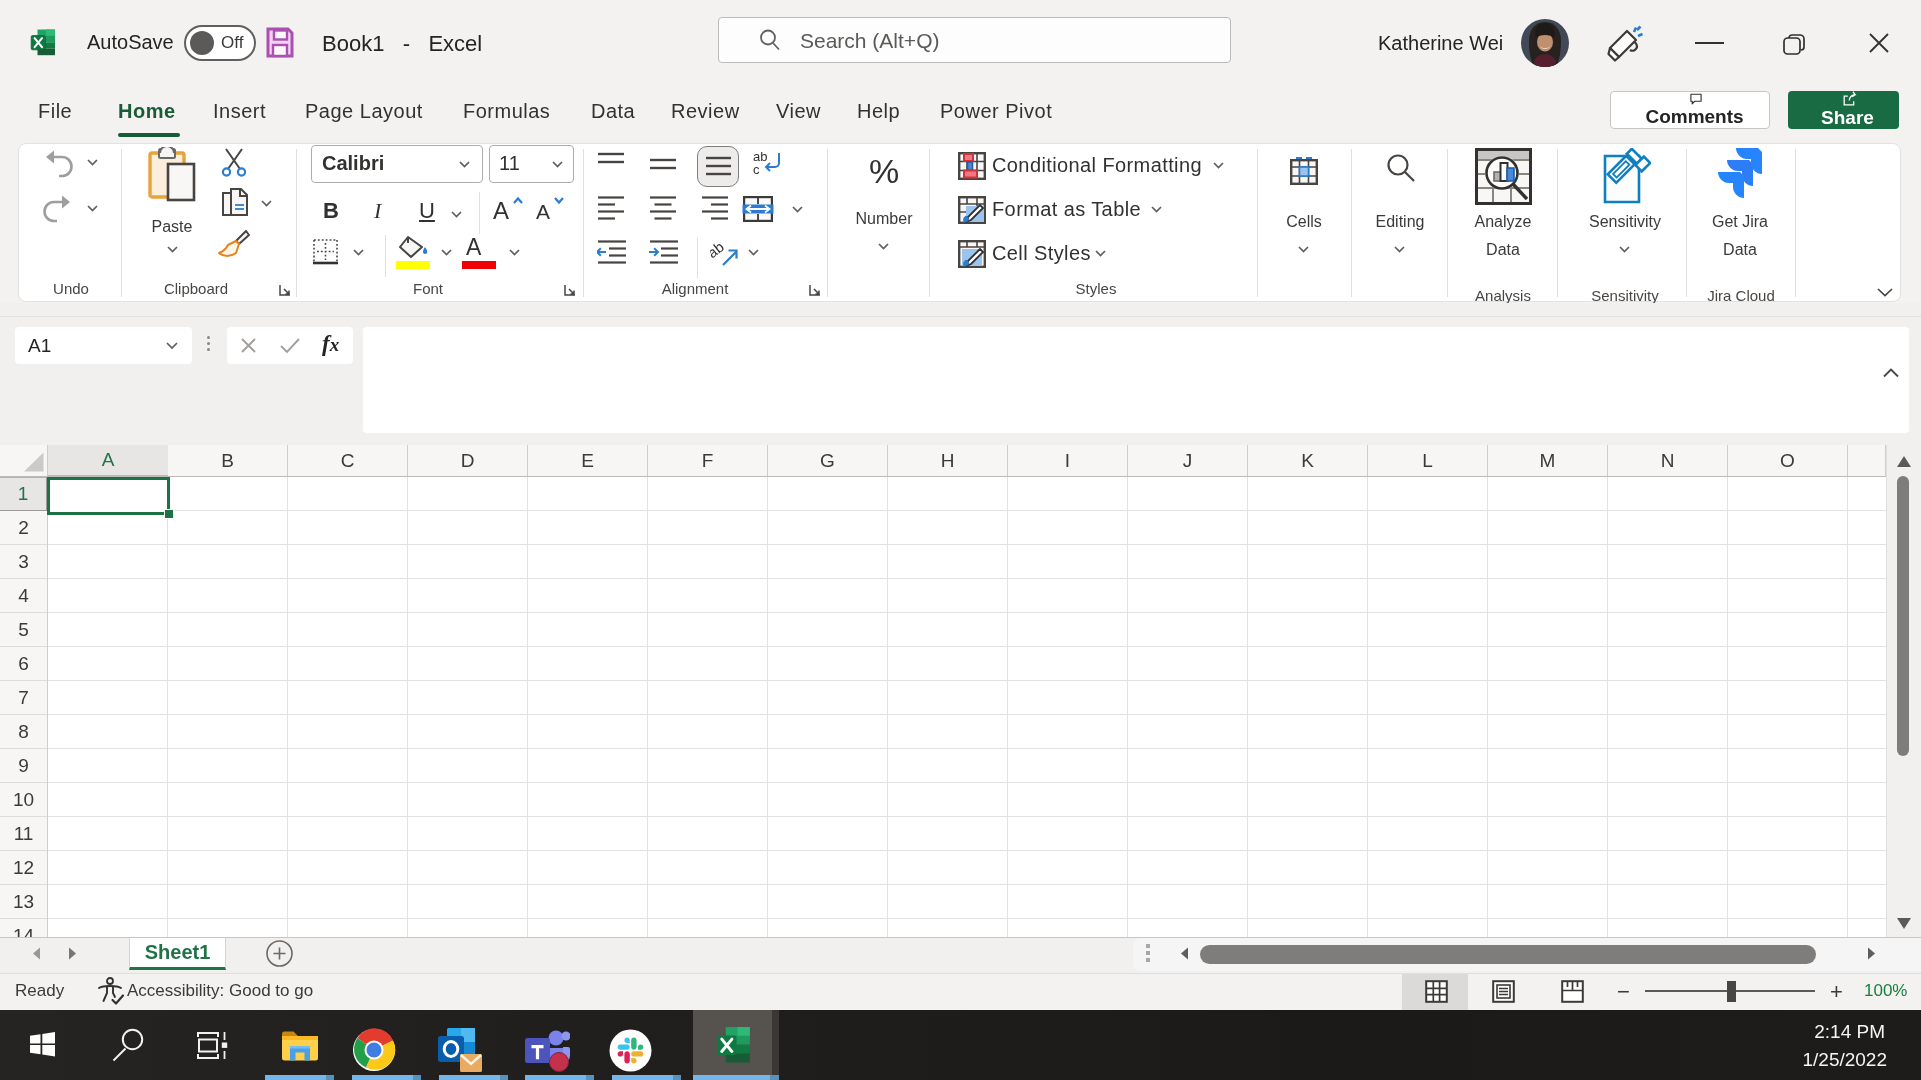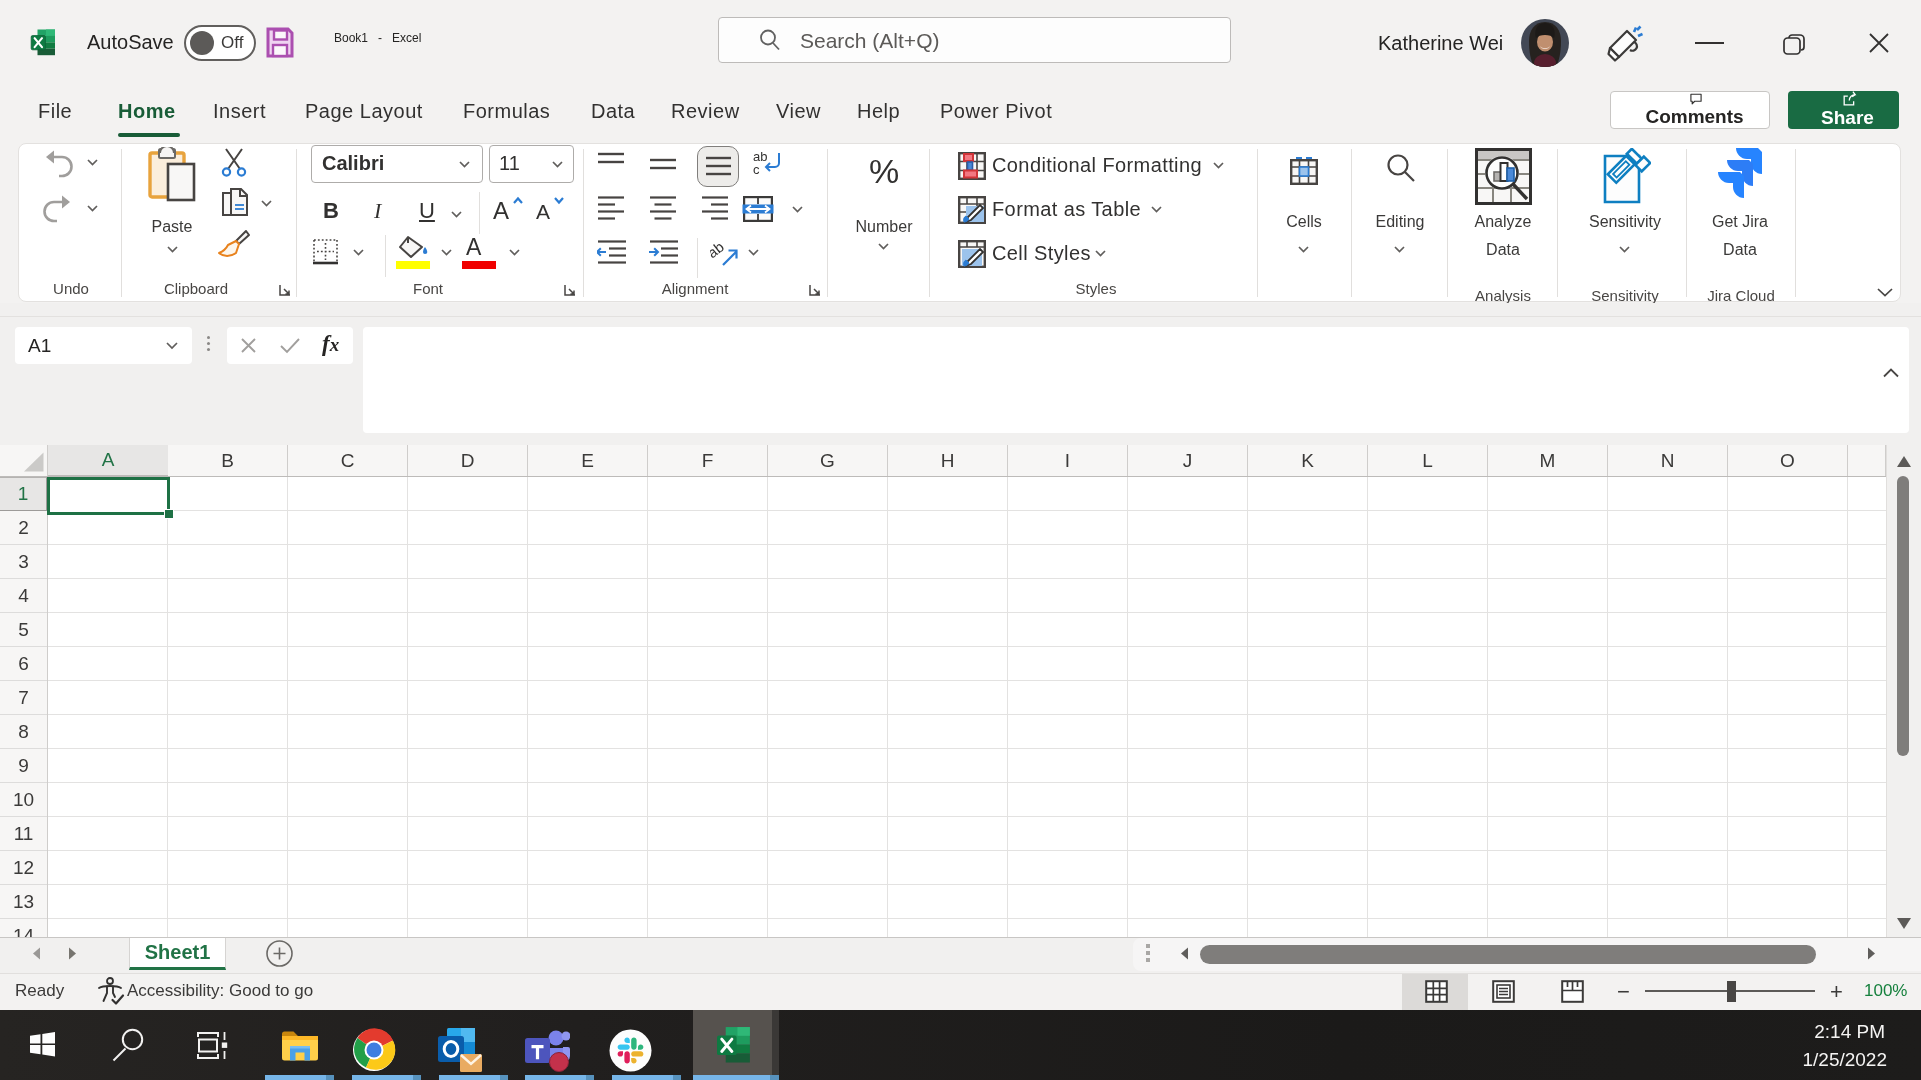--- a/index.html
+++ b/index.html
@@ -32,21 +32,21 @@
 
 <div class="abs" style="left:184px;top:25px;width:68px;height:32px;border:2px solid #615f5d;border-radius:18px;background:#fff;"></div>
 <div class="abs" style="left:190px;top:31px;width:24px;height:24px;border-radius:50%;background:#5c5a58;"></div>
 <div class="abs" style="left:221px;top:33px;font-size:17px;color:#3b3a39;">Off</div>
 
 <svg class="abs" style="left:266px;top:27px;" width="28" height="31" viewBox="0 0 28 31">
   <path d="M2 2 h20 l4 4 v23 h-24 z" fill="#efd3f1" stroke="#ab4fb0" stroke-width="3"></path>
   <rect x="8" y="3.5" width="13" height="9" fill="#fbf7fb" stroke="#ab4fb0" stroke-width="2.4"></rect>
   <rect x="7" y="18" width="14" height="11" fill="#fbf7fb" stroke="#ab4fb0" stroke-width="2.4"></rect>
 </svg>
-<div class="abs" style="left:334px;top:31px;font-size:12px;color:#252423;">Book1&nbsp; &nbsp;-&nbsp; &nbsp;Excel</div>
+<div class="abs" style="left:322px;top:31px;font-size:22px;color:#252423;">Book1&nbsp; &nbsp;-&nbsp; &nbsp;Excel</div>
 
 <div class="abs" style="left:718px;top:17px;width:513px;height:46px;background:#fdfdfd;border:1px solid #bdbbb9;border-radius:4px;box-sizing:border-box;"></div>
 <svg class="abs" style="left:758px;top:28px;" width="24" height="24" viewBox="0 0 24 24">
   <circle cx="10" cy="9.5" r="7" fill="none" stroke="#616161" stroke-width="1.8"></circle>
   <line x1="15" y1="15" x2="21" y2="21.5" stroke="#616161" stroke-width="1.8"></line>
 </svg>
 <div class="abs" style="left:800px;top:29px;font-size:21px;color:#5c5a58;">Search (Alt+Q)</div>
 
 <div class="abs" style="left:1378px;top:32px;font-size:20px;color:#252423;">Katherine Wei</div>
 <svg class="abs" style="left:1521px;top:19px;" width="48" height="48" viewBox="0 0 48 48">
@@ -311,21 +311,21 @@
 <svg class="abs" style="left:747px;top:248px;" width="13" height="9" viewBox="0 0 13 9">
       <path d="M2 2 L6.5 6.5 L11 2" class="chev"></path>
     </svg>
 <div class="glabel" style="left:695px;top:280px;">Alignment</div>
 <svg class="abs" style="left:809px;top:284px;" width="13" height="13" viewBox="0 0 13 13">
       <path d="M1 1 v10 h10 M5 5 l5 5 M10 6.5 v3.5 h-3.5" fill="none" stroke="#484644" stroke-width="1.5"></path>
     </svg>
 <div class="sep" style="left:827px;"></div>
 
 <div class="abs" style="left:884px;top:152px;font-size:34px;color:#323130;transform:translateX(-50%);font-weight:400;">%</div>
-<div class="abs rlabel" style="left:884px;top:218px;transform:translateX(-50%);">Number</div>
+<div class="abs rlabel" style="left:884px;top:210px;transform:translateX(-50%);">Number</div>
 <svg class="abs" style="left:877px;top:242px;" width="13" height="9" viewBox="0 0 13 9">
       <path d="M2 2 L6.5 6.5 L11 2" class="chev"></path>
     </svg>
 <div class="sep" style="left:929px;"></div>
 
 <svg class="abs" style="left:958px;top:152px;" width="28" height="28" viewBox="0 0 28 28">
   <rect x="1.2" y="1.2" width="25.6" height="25.6" fill="#f8f7f6" stroke="#474442" stroke-width="2.4"></rect>
   <path d="M9 2 v24 M19 2 v24 M2 9.5 h24 M2 18.5 h24" stroke="#474442" stroke-width="1.6"></path>
   <rect x="6" y="2" width="9" height="7" fill="#f27781" stroke="#d13438" stroke-width="2"></rect>
   <rect x="9.5" y="10" width="5" height="8" fill="#4a89d8" stroke="#2b5ca8" stroke-width="1.6"></rect>

